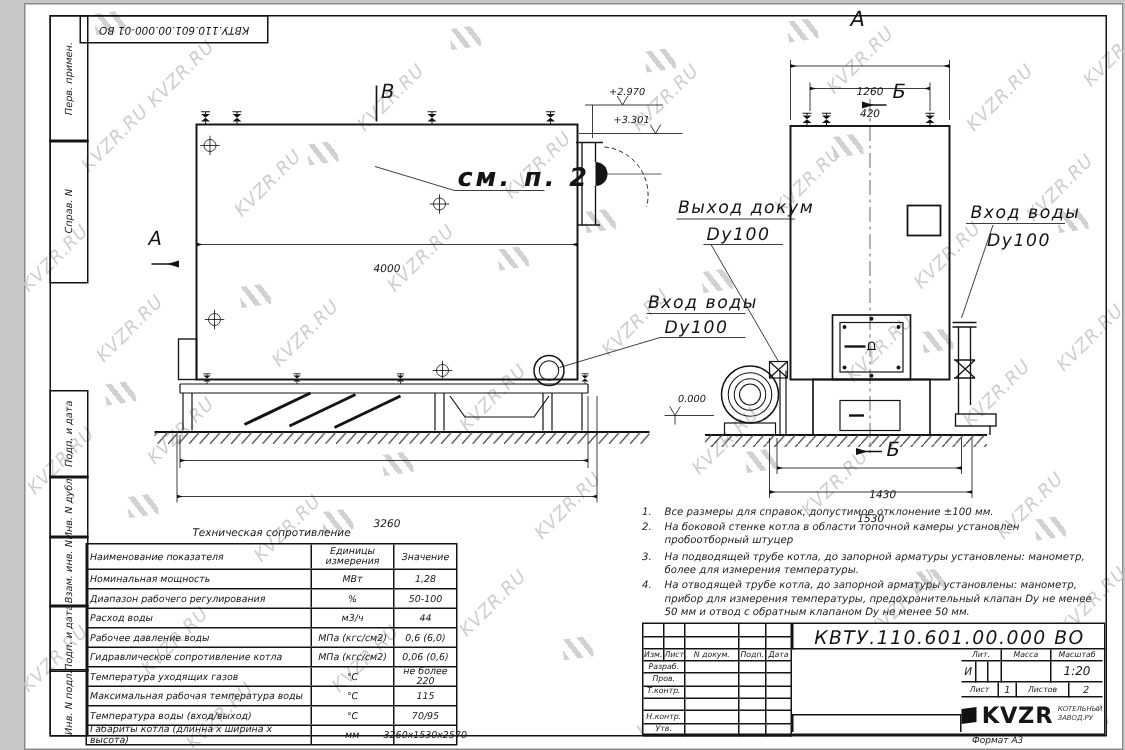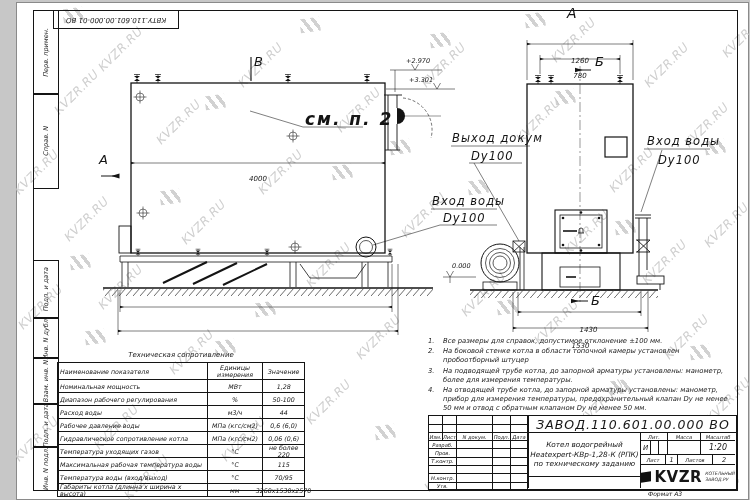--- a/index.html
+++ b/index.html
@@ -283,31 +283,32 @@
       <path d="M662,150 L641,212"></path>
     </g>
   </svg>
 
   <div class="lbl marker" style="left:254px;top:54px;">В</div>
   <div class="lbl marker" style="left:99px;top:152px;">А</div>
   <div class="lbl elev" style="left:406px;top:57px;">+2.970</div>
   <div class="lbl elev" style="left:409px;top:76px;">+3.301</div>
   <div class="lbl" style="left:305px;top:109px;font-size:17px;letter-spacing:2px;font-weight:bold;">см. п. 2</div>
   <div class="lbl dim" style="left:131px;top:152px;width:254px;">4000</div>
+  <div class="lbl dim" style="left:118px;top:322px;width:280px;">3260</div>
 
   <div class="lbl pipe" style="left:452px;top:131px;">Выход докум</div>
   <div class="lbl pipe" style="left:471px;top:149px;">Dy100</div>
   <div class="lbl pipe" style="left:432px;top:194px;">Вход воды</div>
   <div class="lbl pipe" style="left:443px;top:211px;">Dy100</div>
   <div class="lbl pipe" style="left:647px;top:134px;">Вход воды</div>
   <div class="lbl pipe" style="left:658px;top:153px;">Dy100</div>
 
   <div class="lbl marker" style="left:567px;top:5px;font-size:14px;">А</div>
   <div class="lbl dim" style="left:527px;top:34px;width:106px;">1260</div>
-  <div class="lbl dim" style="left:540px;top:49px;width:80px;">780</div>
+  <div class="lbl dim" style="left:540px;top:49px;width:80px;">420</div>
   <div class="lbl marker" style="left:595px;top:54px;">Б</div>
   <div class="lbl elev" style="left:452px;top:262px;">0.000</div>
   <div class="lbl marker" style="left:591px;top:293px;">Б</div>
   <div class="lbl dim" style="left:518px;top:303px;width:141px;">1430</div>
   <div class="lbl dim" style="left:513px;top:319px;width:135px;">1530</div>
 
   <div class="notes">
       <div class="note-row">
         <div class="note-num">1.</div>
         <div class="note-text">Все размеры для справок, допустимое отклонение ±100 мм.</div>
@@ -417,26 +418,21 @@
         <div class="lg-cell" style="left: 82px; top: 50px; width: 17px; height: 8.33333px;"></div>
         <div class="lg-cell" style="left: 0px; top: 58.3333px; width: 28px; height: 8.33333px;">Н.контр.</div>
         <div class="lg-cell" style="left: 28px; top: 58.3333px; width: 36px; height: 8.33333px;"></div>
         <div class="lg-cell" style="left: 64px; top: 58.3333px; width: 18px; height: 8.33333px;"></div>
         <div class="lg-cell" style="left: 82px; top: 58.3333px; width: 17px; height: 8.33333px;"></div>
         <div class="lg-cell" style="left: 0px; top: 66.6667px; width: 28px; height: 8.33333px;">Утв.</div>
         <div class="lg-cell" style="left: 28px; top: 66.6667px; width: 36px; height: 8.33333px;"></div>
         <div class="lg-cell" style="left: 64px; top: 66.6667px; width: 18px; height: 8.33333px;"></div>
         <div class="lg-cell" style="left: 82px; top: 66.6667px; width: 17px; height: 8.33333px;"></div>
       </div>
-    <div class="abs tb-docnum">ЗАВОД.110.601.00.000  ВО</div>
-    <div class="abs tb-title">
-      <div>Котел водогрейный</div>
-      <div>Heatexpert-КВр-1,28-К (РПК)</div>
-      <div>по техническому заданию</div>
-    </div>
+    <div class="abs tb-docnum">КВТУ.110.601.00.000  ВО</div>
     <div class="abs tb-blank"></div>
     <div class="abs tbr" style="top:17px;height:8px;">
       <div class="cell" style="width:26px;font-size:5.2px;">Лит.</div>
       <div class="cell" style="width:33px;font-size:5.2px;">Масса</div>
       <div class="cell" style="width:35px;font-size:5.2px;">Масштаб</div>
     </div>
     <div class="abs tbr" style="top:25px;height:14px;">
       <div class="cell" style="width:9px;font-size:7px;">И</div>
       <div class="cell" style="width:8px;"></div>
       <div class="cell" style="width:9px;"></div>

